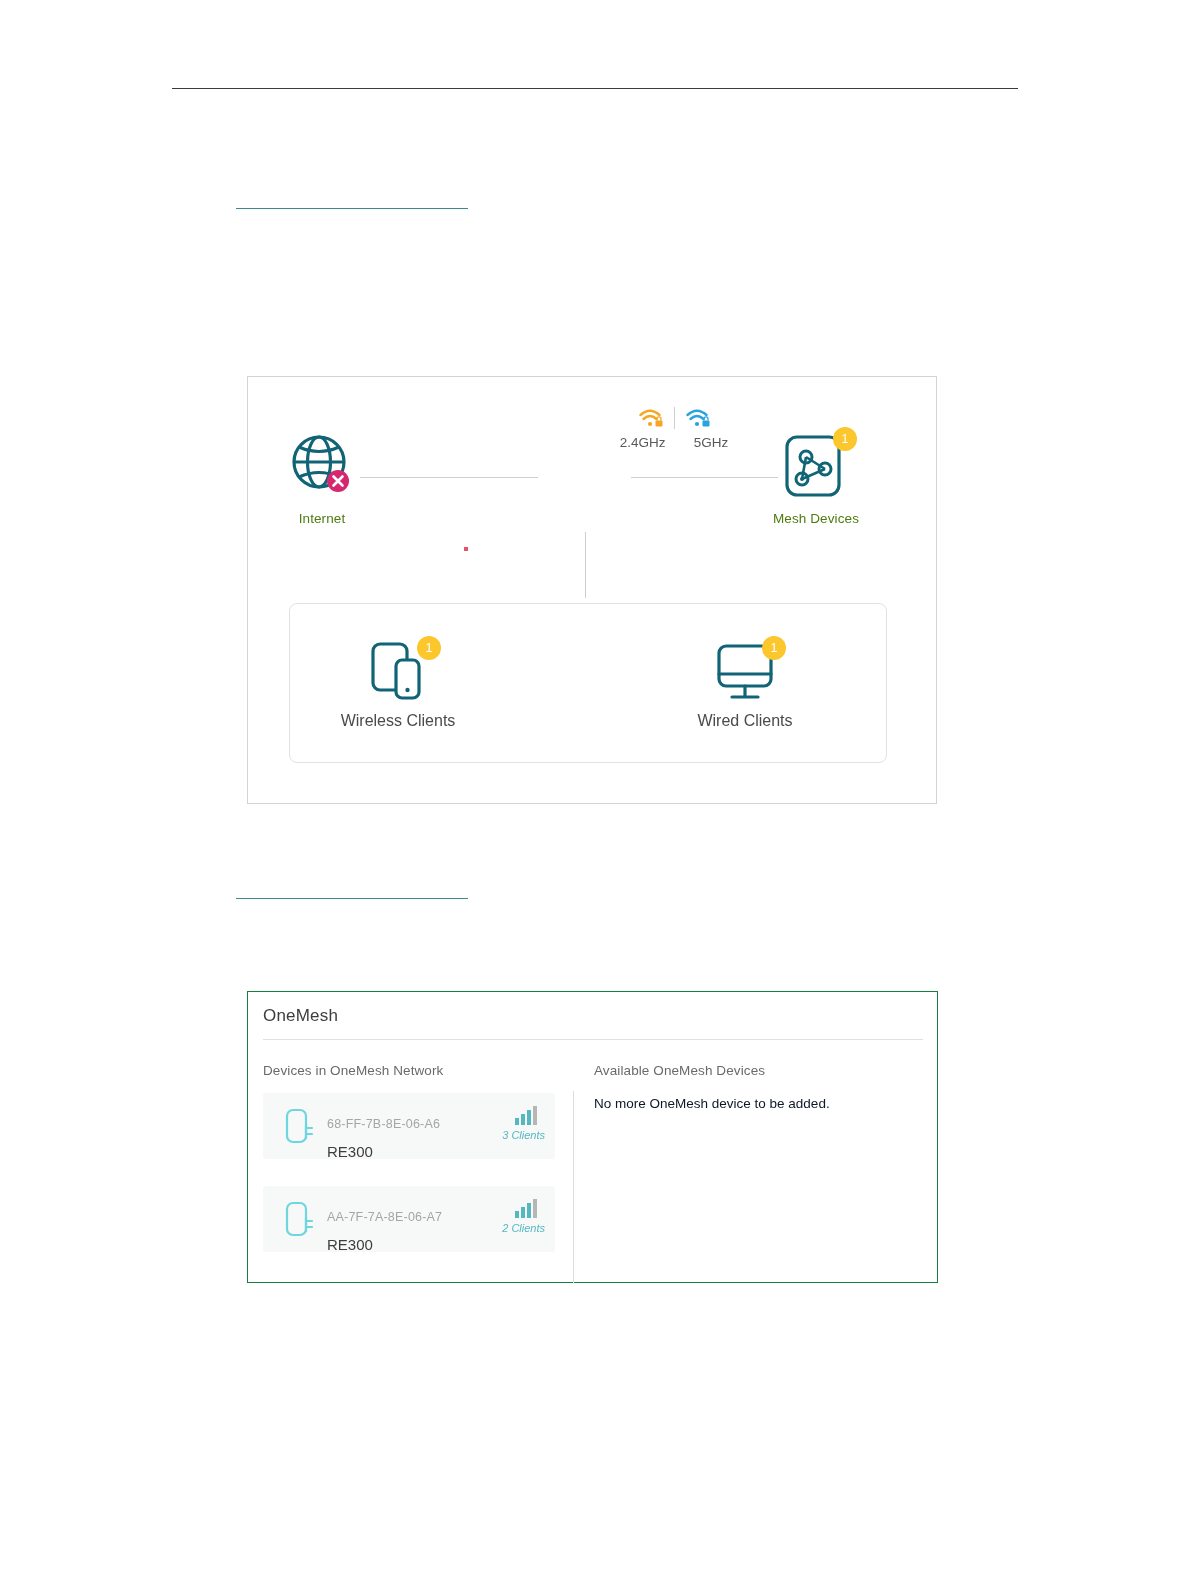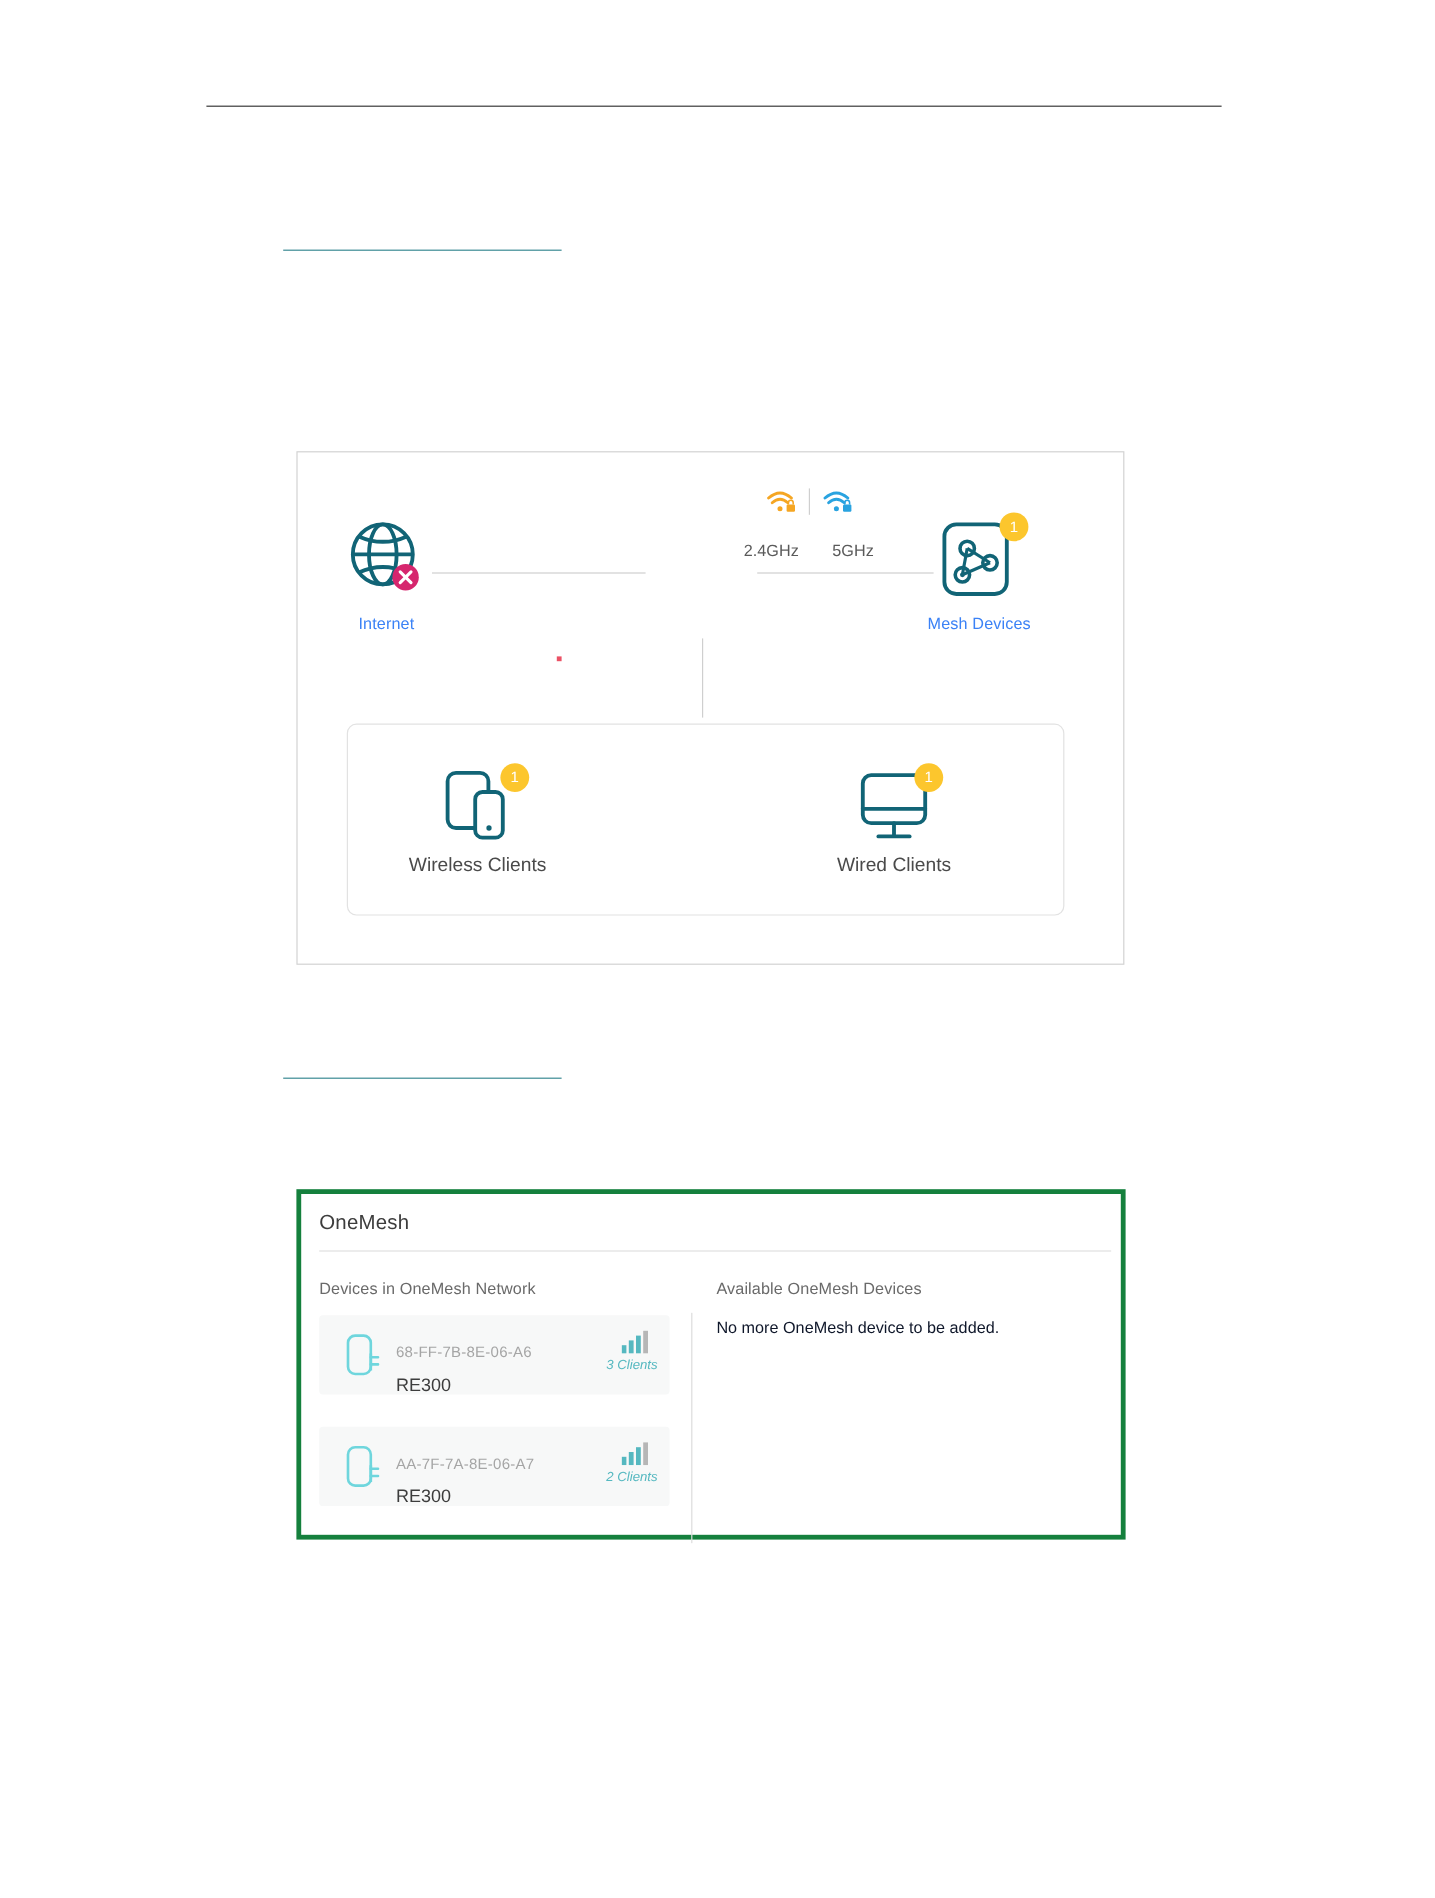--- a/index.html
+++ b/index.html
@@ -52,21 +52,21 @@
     box-sizing: border-box;
   }
 
   .node {
     position: absolute;
     text-align: center;
     width: 160px;
   }
   .node .node-label {
     font-size: 13.5px;
-    color: #3b82f6;
+    color: #4d7c0f;
     letter-spacing: 0.1px;
     margin-top: 6px;
     white-space: nowrap;
   }
   .node-icon-wrap {
     position: relative;
     display: inline-block;
     height: 72px;
     line-height: 0;
   }
@@ -118,21 +118,21 @@
   }
   .band-sep {
     width: 1px;
     height: 22px;
     background: #cfcfcf;
   }
   .band-labels {
     display: flex;
     justify-content: center;
     gap: 28px;
-    margin-top: 18px;
+    margin-top: 2px;
     font-size: 13.5px;
     color: #5a5a5a;
   }
 
   
   .red-dot {
     position: absolute;
     left: 216px;
     top: 170px;
     width: 4px;
@@ -162,21 +162,21 @@
   #node-wireless-clients { left: 8px; }
   #node-wired-clients { left: 355px; }
 
   
   .onemesh-panel {
     position: absolute;
     left: 247px;
     top: 991px;
     width: 691px;
     height: 292px;
-    border: 4px solid #15803d;
+    border: 1px solid #15803d;
     box-sizing: border-box;
     background: #ffffff;
   }
   .onemesh-title {
     position: absolute;
     left: 15px;
     top: 14px;
     font-size: 17px;
     color: #3d3d3d;
     letter-spacing: 0.2px;

